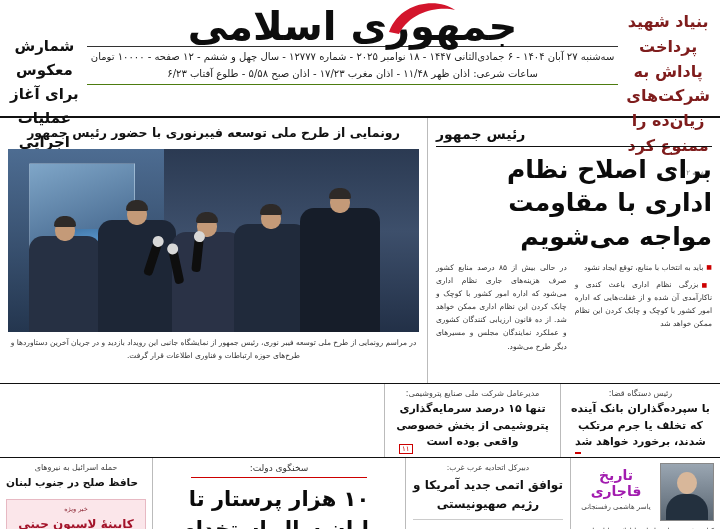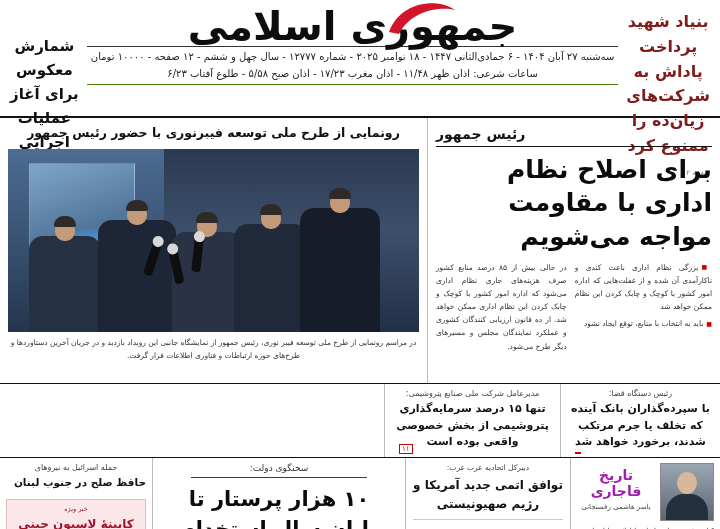--- a/index.html
+++ b/index.html
@@ -328,21 +328,21 @@
   .b-center .rule-red { border-bottom: 1px solid #c00; margin: 0 30px 6px 30px;}
   .b-center .big {
     font-size: 21px; font-weight: bold; color:#0b0b0b; line-height:1.45;
   }
 
   .b-left {
     width: 152px;
     padding: 5px 6px;
   }
   .b-left .ck { font-size:8px; color:#444; text-align:center; }
-  .b-left .ch { font-size:10.5px; font-weight:bold; color:#111; text-align:right; line-height:1.5; margin-top:3px;}
+  .b-left .ch { font-size:10.5px; font-weight:bold; color:#111; text-align:left; line-height:1.5; margin-top:3px;}
   .pink-box {
     margin-top: 8px;
     background: #fbe6ea;
     border: 1px solid #e7b9c3;
     padding: 5px 6px;
     position: relative;
     height: 88px;
   }
   .pink-box .bs { font-size:6.5px; color:#8a2230; text-align:center; }
   .pink-box .ph { font-size:12px; font-weight:bold; color:#a3132a; text-align:center; margin-top:3px; line-height:1.45;}
@@ -379,22 +379,22 @@
   </div>
 
   <div class="main">
 
     <div class="col-right">
       <div class="kicker">رئیس جمهور</div>
       <div class="kicker-rule"></div>
       <div class="lead-head">برای اصلاح نظام اداری با مقاومت مواجه می‌شویم</div>
       <div class="lead-body">
         <div class="p bulleted">
+          <span class="bullet">باید به انتخاب با منابع، توقع ایجاد نشود</span>
           <span class="bullet">بزرگی نظام اداری باعث کندی و ناکارآمدی آن شده و از غفلت‌هایی که اداره امور کشور با کوچک و چابک کردن این نظام ممکن خواهد شد</span>
-          <span class="bullet">باید به انتخاب با منابع، توقع ایجاد نشود</span>
         </div>
         <div class="p">در حالی بیش از ۸۵ درصد منابع کشور صرف هزینه‌های جاری نظام اداری می‌شود که اداره امور کشور با کوچک و چابک کردن این نظام اداری ممکن خواهد شد. از ده قانون ارزیابی کنندگان کشوری و عملکرد نمایندگان مجلس و مسیرهای دیگر طرح می‌شود.</div>
       </div>
     </div>
 
     <div class="col-left">
       <div class="sub-head">رونمایی از طرح ملی توسعه فیبرنوری با حضور رئیس جمهور</div>
       <div class="photo">
         <div class="panel-a"></div>
         <div class="panel-b"></div>

